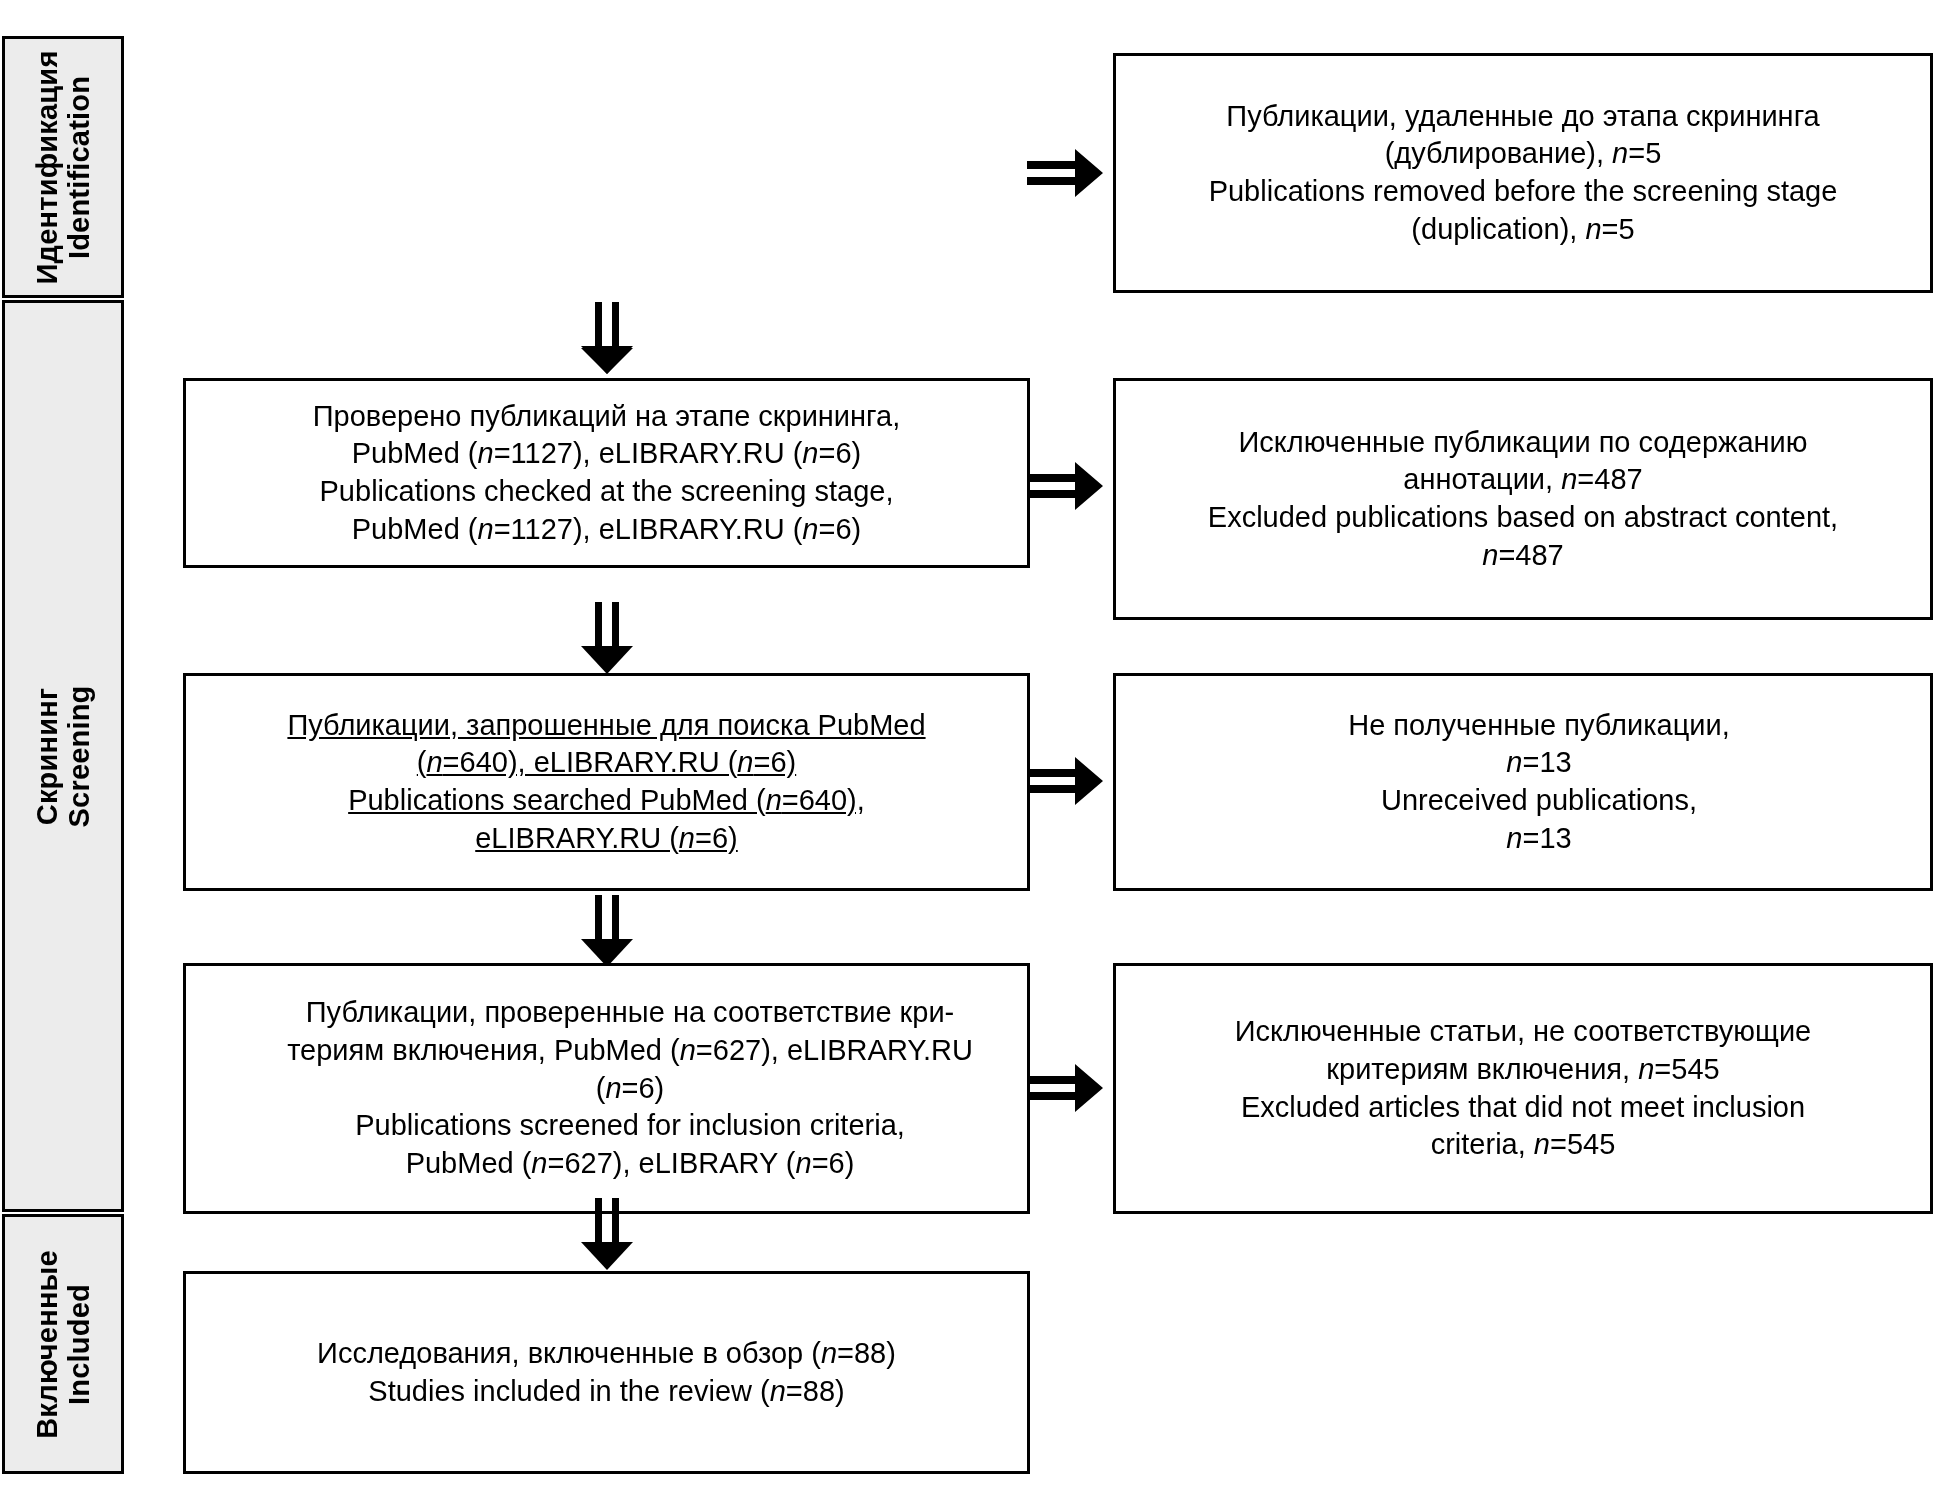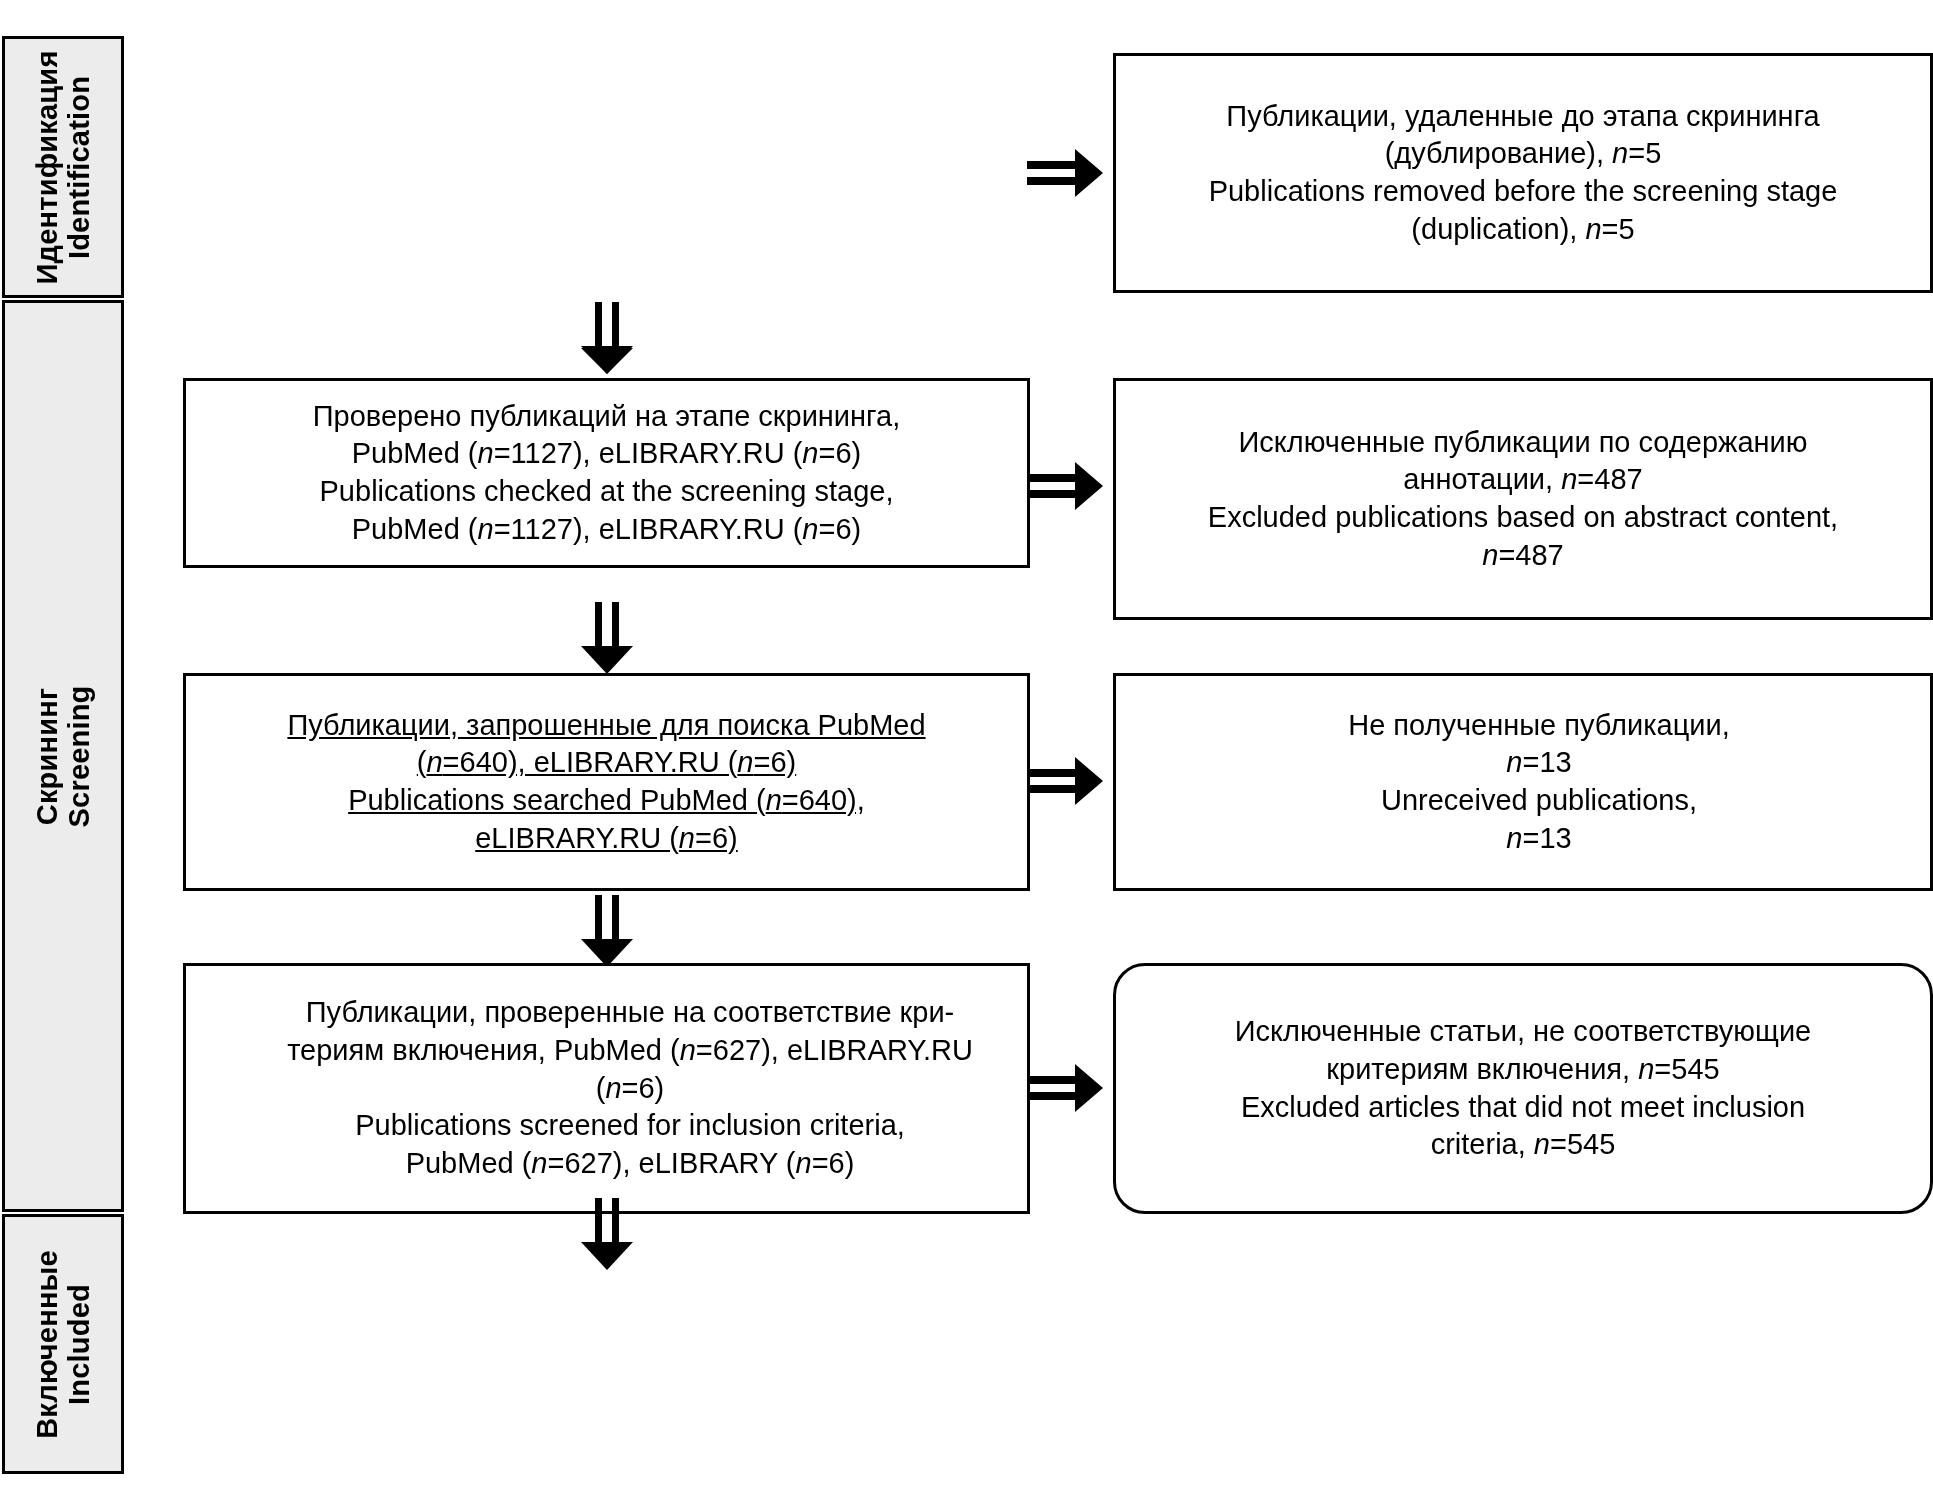--- a/index.html
+++ b/index.html
@@ -72,21 +72,21 @@
   .col-left  { left: 183px;  width: 847px; }
   .col-right { left: 1113px; width: 820px; }
 
   #box-l1 { top: 53px;   height: 240px; }
   #box-r1 { top: 53px;   height: 240px; }
   #box-l2 { top: 378px;  height: 190px; }
   #box-r2 { top: 378px;  height: 242px; }
   #box-l3 { top: 673px;  height: 218px; text-decoration: underline; }
   #box-r3 { top: 673px;  height: 218px; padding-left: 32px; }
   #box-l4 { top: 963px;  height: 251px; padding-left: 47px; }
-  #box-r4 { top: 963px;  height: 251px; border-radius: 32px; }
+  #box-r4 { top: 963px;  height: 251px; }
   #box-l5 { top: 1271px; height: 203px; }
 
   
   .arrow-right {
     position: absolute;
     width: 80px;
     height: 60px;
     left: 1025px;
   }
   #arrow-r1 { top: 143px; }
@@ -208,14 +208,17 @@
     <div class="box-text">Исключенные статьи, не соответствующие<br>критериям включения, <i>n</i>=545<br>Excluded articles that did not meet inclusion<br>criteria, <i>n</i>=545</div>
   </div>
 
   <div class="arrow-down" id="arrow-d4">
     <svg viewBox="0 0 60 76" width="60" height="76" aria-hidden="true">
       <path d="M18 2 H25 V50 H18 Z M35 2 H42 V50 H35 Z" fill="#000"></path>
       <path d="M4 46 H56 L30 74 Z" fill="#000"></path>
     </svg>
   </div>
 
+  <div class="flow-box col-left" id="box-l5">
+    <div class="box-text">Исследования, включенные в обзор (<i>n</i>=88)<br>Studies included in the review (<i>n</i>=88)</div>
+  </div>
 
 </div>
 
 </body></html>

